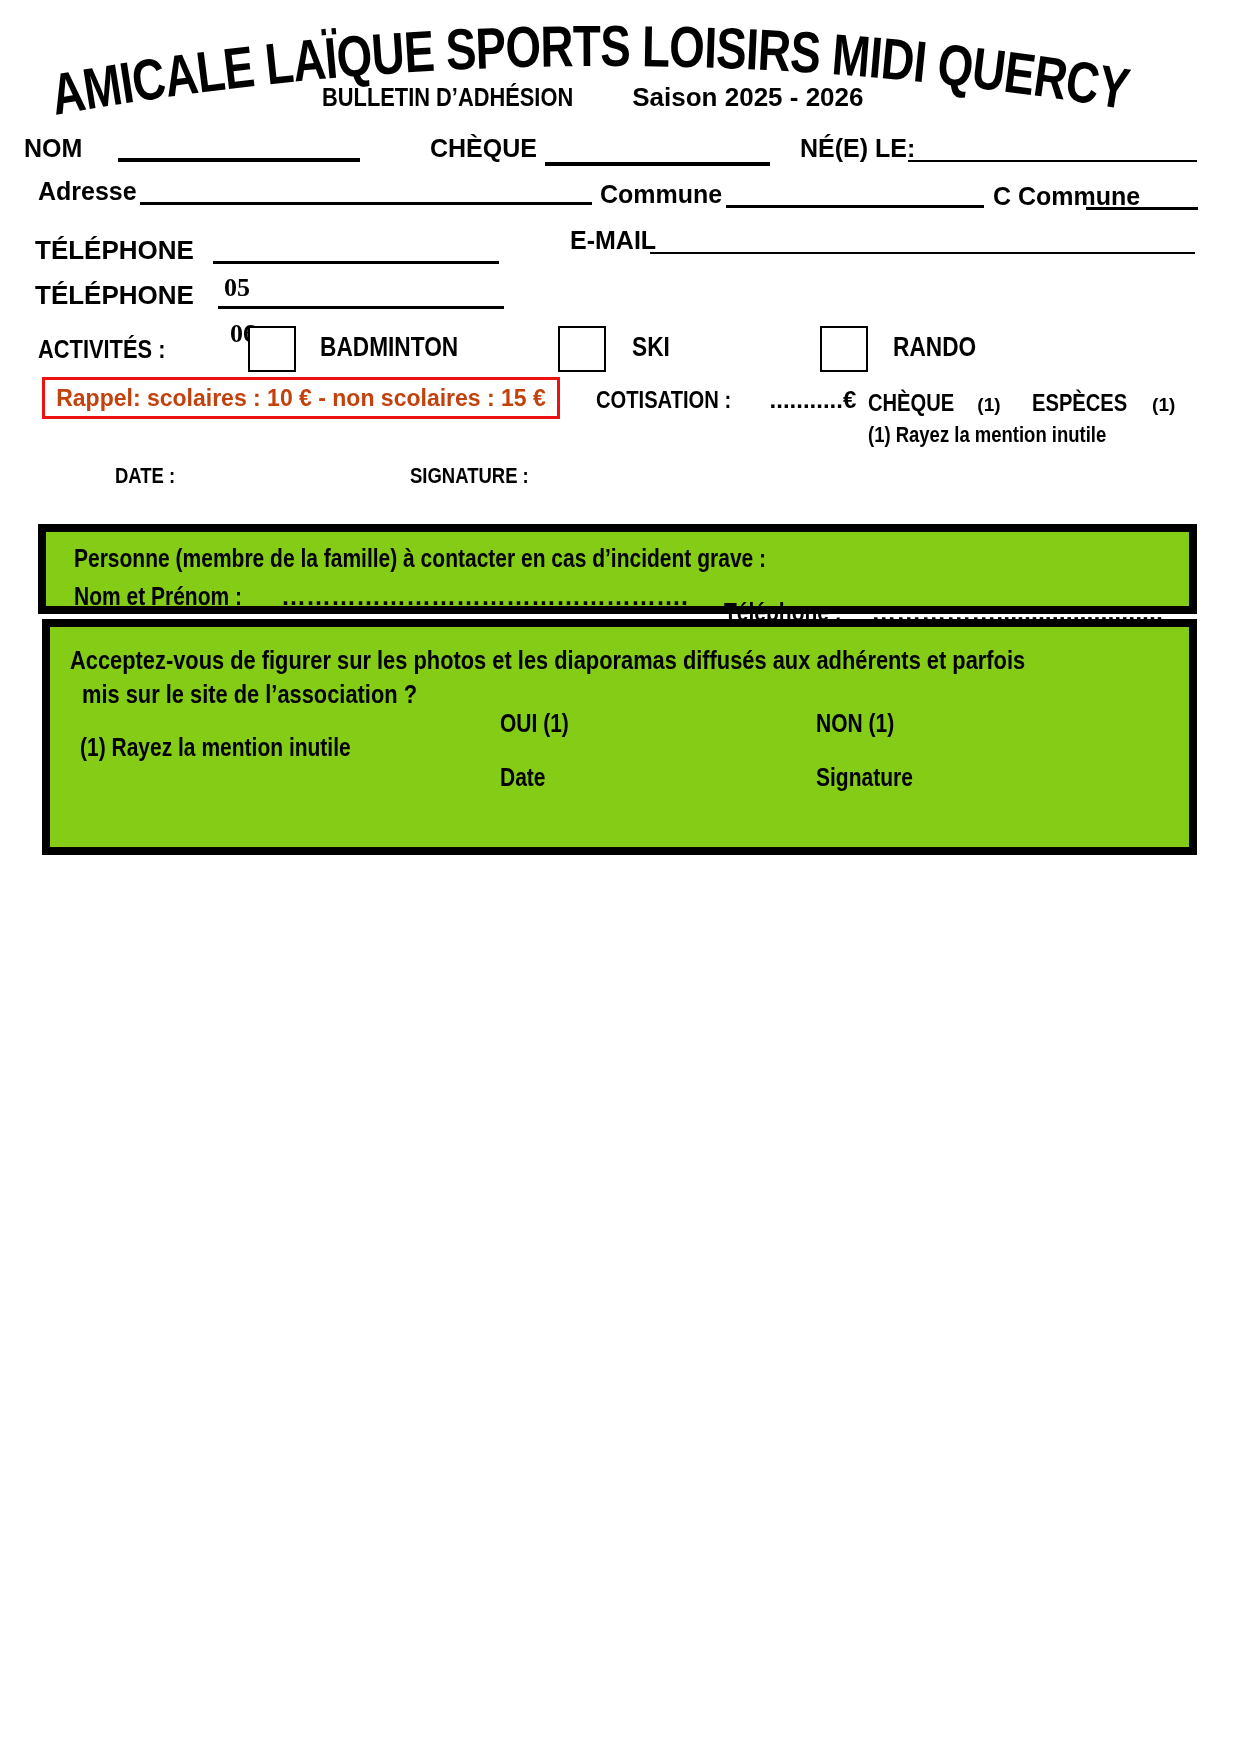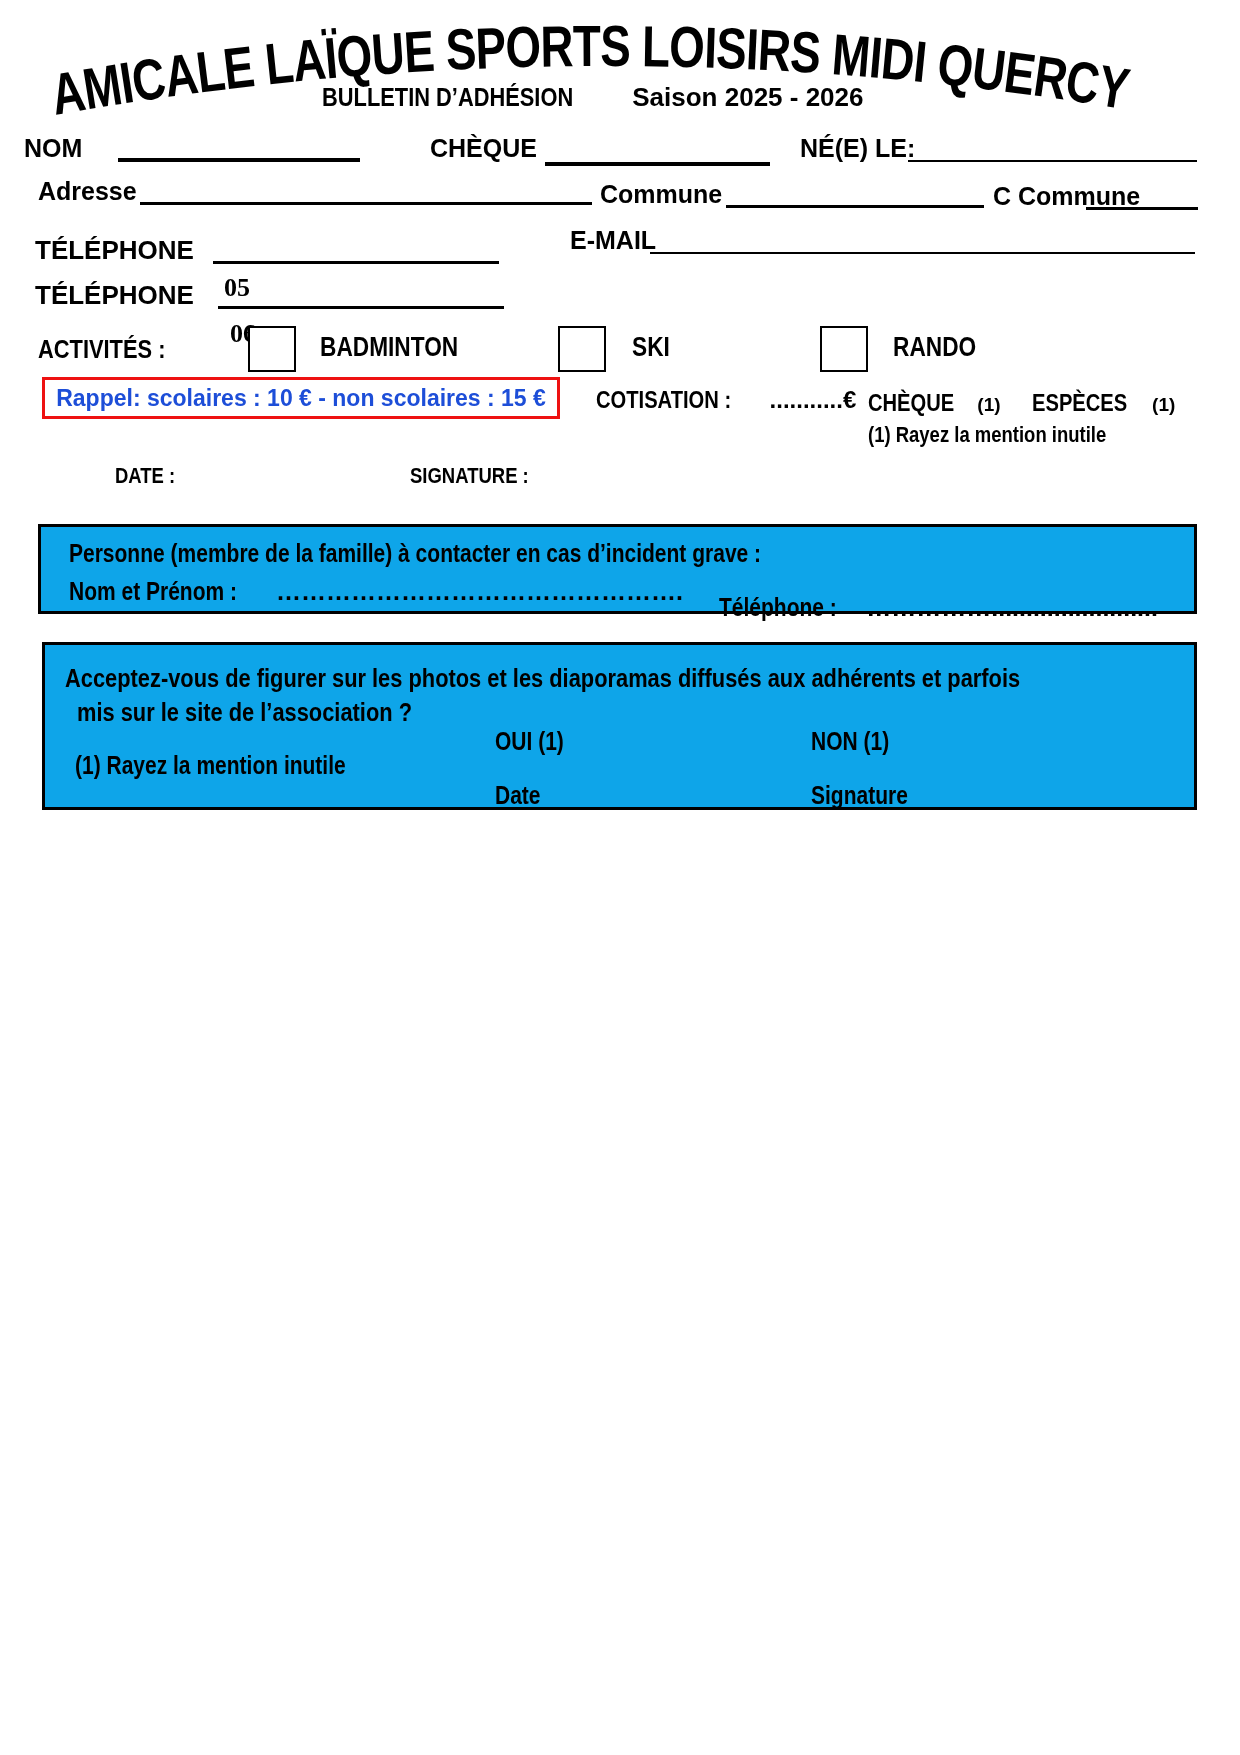--- a/index.html
+++ b/index.html
@@ -14,22 +14,22 @@
   .lbl{position:absolute;font-weight:bold;line-height:1;white-space:nowrap;}
   .cond{display:inline-block;transform:scaleX(0.84);transform-origin:0 50%;white-space:nowrap;}
   .fline{position:absolute;background:#000;}
   .cbx{position:absolute;width:48px;height:46px;border:2px solid #000;background:#fff;box-sizing:border-box;}
   .serifnum{font-family:"Liberation Serif",serif;font-weight:700;margin-top:36px;}
   .redbox{
     position:absolute;left:42px;top:377px;width:518px;height:42px;
     border:3px solid #ee1111;box-sizing:border-box;
     display:flex;align-items:center;justify-content:center;
   }
-  .redbox span{color:#1d4ed8;font-weight:bold;font-size:23px;white-space:nowrap;}
-  .bigbox{position:absolute;border:3px solid #000000;box-sizing:border-box;background:#0ea5e9;}
+  .redbox span{color:#c2410c;font-weight:bold;font-size:23px;white-space:nowrap;}
+  .bigbox{position:absolute;border:8px solid #000000;box-sizing:border-box;background:#84cc16;}
   .note1{font-size:19px;font-weight:bold;}
   svg text{fill:#000;}
 </style>
 </head>
 <body>
 
 <div id="page">
 
   <svg width="1140" height="130" viewBox="0 0 1140 130" style="position:absolute;left:25px;top:5px;">
     <defs>
@@ -119,21 +119,21 @@
     <div class="lbl" style="left:28px;top:52px;font-size:25px;">
       <span class="cond">Nom et Prénom :</span>
       <span>………………………………………….</span>
     </div>
     <div class="lbl" style="left:678px;top:68px;font-size:25px;">
       <span class="cond">Téléphone :</span>
       <span>……………........................</span>
     </div>
   </div>
 
-  <div class="bigbox" style="left:42px;top:642px;width:1155px;height:168px;">
+  <div class="bigbox" style="left:42px;top:619px;width:1155px;height:236px;">
     <div class="lbl" style="left:20px;top:20px;font-size:26px;">
       <span class="cond">Acceptez-vous de figurer sur les photos et les diaporamas diffusés aux adhérents et parfois</span>
     </div>
     <div class="lbl" style="left:20px;top:54px;font-size:26px;margin-left:12px;">
       <span class="cond">mis sur le site de l’association ?</span>
     </div>
     <div class="lbl" style="left:450px;top:84px;font-size:25px;">
       <span class="cond">OUI (1)</span>
     </div>
     <div class="lbl" style="left:766px;top:84px;font-size:25px;">

